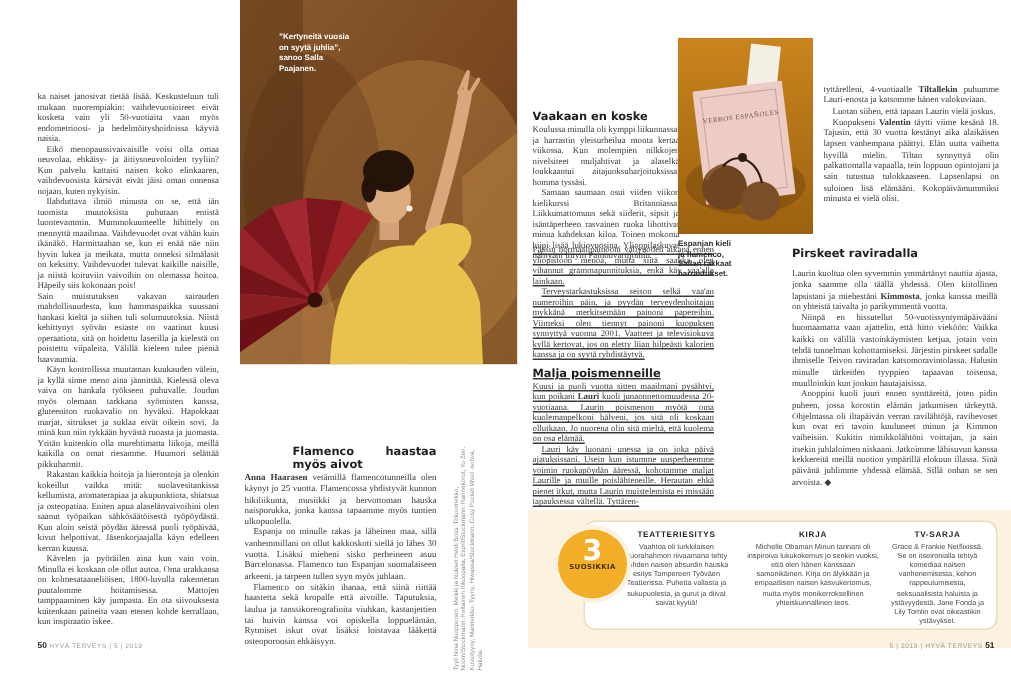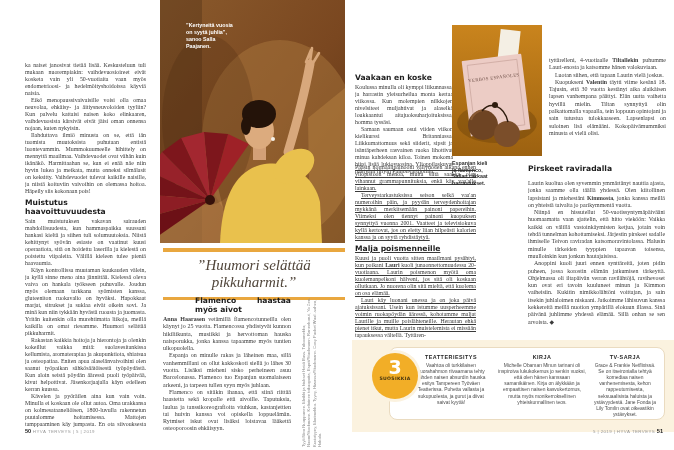--- a/index.html
+++ b/index.html
@@ -33,21 +33,20 @@
 </style>
 </head>
 <body>
 
 <div class="spread">
 
   <div class="abs body-col" style="left:25px;top:62px;width:121px;height:366px;">
     <p>ka naiset janosivat tietää lisää. Keskusteluun tuli mukaan nuorempiakin: vaihdevuosioireet eivät kosketa vain yli 50-vuotiaita vaan myös endometrioosi- ja hedelmöityshoidoissa käyviä naisia.</p>
     <p class="ind">Eikö menopaussivaivaisille voisi olla omaa neuvolaa, ehkäisy- ja äitiysneuvoloiden tyyliin? Kun palvelu kattaisi naisen koko elinkaaren, vaihdevuosista kärsivät eivät jäisi oman onnensa nojaan, kuten nykyisin.</p>
     <p class="ind">Ilahduttava ilmiö minusta on se, että iän tuomista muutoksista puhutaan entistä luontevammin. Mummokuumeelle hihittely on mennyttä maailmaa. Vaihdevuodet ovat vähän kuin ikänäkö. Harmittaahan se, kun ei enää näe niin hyvin lukea ja meikata, mutta onneksi silmälasit on keksitty. Vaihdevuodet tulevat kaikille naisille, ja niistä koituviin vaivoihin on olemassa hoitoa. Häpeily siis kokonaan pois!</p>
-    <h3 class="sec">Muistutus haavoittuvuudesta</h3>
     <p>Sain muistutuksen vakavan sairauden mahdollisuudesta, kun hammaspaikka suussani hankasi kieltä ja siihen tuli solumuutoksia. Niistä kehittynyt syövän esiaste on vaatinut kuusi operaatiota, sitä on hoidettu laserilla ja kielestä on poistettu viipaleita. Välillä kieleen tulee pieniä haavaumia.</p>
     <p class="ind">Käyn kontrollissa muutaman kuukauden välein, ja kyllä sinne meno aina jännittää. Kielessä oleva vaiva on hankala työkseen puhuvalle. Joudun myös olemaan tarkkana syömisten kanssa, gluteeniton ruokavalio on hyväksi. Hapokkaat marjat, sitrukset ja suklaa eivät oikein sovi. Ja minä kun niin tykkään hyvästä ruoasta ja juomasta. Yritän kuitenkin olla murehtimatta liikoja, meillä kaikilla on omat riesamme. Huumori selättää pikkuharmit.</p>
     <p class="ind">Rakastan kaikkia hoitoja ja hierontoja ja olenkin kokeillut vaikka mitä: suolavesitankissa kellumista, aromaterapiaa ja akupunktiota, shiatsua ja osteopatiaa. Eniten apua alaselänvaivoihini olen saanut työpaikan sähkösäätöisestä työpöydästä. Kun aloin seistä pöydän ääressä puoli työpäivää, kivut helpottivat. Jäsenkorjaajalla käyn edelleen kerran kuussa.</p>
     <p class="ind">Kävelen ja pyöräilen aina kun vain voin. Minulla ei koskaan ole ollut autoa. Oma urakkansa on kolmesataaneliöisen, 1800-luvulla rakennetun puutalomme hoitamisessa. Mattojen tamppaaminen käy jumpasta. En ota siivouksesta kuitenkaan paineita vaan etenen kohde kerrallaan, kun inspiraatio iskee.</p>
   </div>
 
   <div class="abs" style="left:160px;top:0;width:185px;height:243px;overflow:hidden;">
     <svg width="185" height="243" viewBox="0 0 185 243">
       <defs>
         <linearGradient id="gbg" x1="0" y1="0" x2="1" y2="1">
@@ -86,26 +85,20 @@
       <ellipse cx="99" cy="114" rx="17" ry="14" fill="#241309"></ellipse>
       <ellipse cx="86" cy="126" rx="5" ry="9" fill="#241309"></ellipse>
       <circle cx="113" cy="139" r="2" fill="#f5f2ea"></circle>
     </svg>
     <div class="abs photo-cap prel" style="left:26px;top:22px;width:70px;">”Kertyneitä vuosia
 on syytä juhlia”,
 sanoo Salla
 Paajanen.</div>
   </div>
 
-  <div class="abs" style="left:163px;top:248px;width:182px;">
-    <div class="rule"></div>
-    <div class="quote-text prel">”Huumori selättää
-pikkuharmit.”</div>
-    <div class="rule"></div>
-  </div>
 
   <div class="abs body-col" style="left:163px;top:296px;width:128px;height:152px;font-size:6px;line-height:7.3px;">
     <h3 class="sec" style="margin-top:0;padding-left:32px;">Flamenco haastaa myös aivot</h3>
     <p><span class="bname">Anna Haarasen</span><span> vetämillä flamencotunneilla olen käynyt jo 25 vuotta. Flamencossa yhdistyvät kunnon hikiliikunta, musiikki ja hervottoman hauska naisporukka, jonka kanssa tapaamme myös tuntien ulkopuolella.</span></p>
     <p class="ind">Espanja on minulle rakas ja läheinen maa, sillä vanhemmillani on ollut kakkoskoti siellä jo lähes 30 vuotta. Lisäksi mieheni sisko perheineen asuu Barcelonassa. Flamenco tuo Espanjan suomalaiseen arkeeni, ja tarpeen tullen syyn myös juhlaan.</p>
     <p class="ind">Flamenco on sitäkin ihanaa, että siinä riittää haastetta sekä kropalle että aivoille. Taputuksia, laulua ja tanssikoreografioita viuhkan, kastanjettien tai huivin kanssa voi opiskella loppuelämän. Rytmiset iskut ovat lisäksi loistavaa lääkettä osteoporoosin ehkäisyyn.</p>
   </div>
 
   <div class="abs credits" style="left:301px;top:447px;">Tyyli Nina Nuopponen. Meikki ja hiukset Heidi Boss. Trikoomekko, Noom/Stockmann. Keltainen trikoopaita, Esprit/Stockmann. Rannekorut, Yo Zen. Kuviotyyny, Marimekko. Tyyny, Hiwassa/Stockmann. Cosy Pocket Wool -sohva, Hakola.</div>
 

